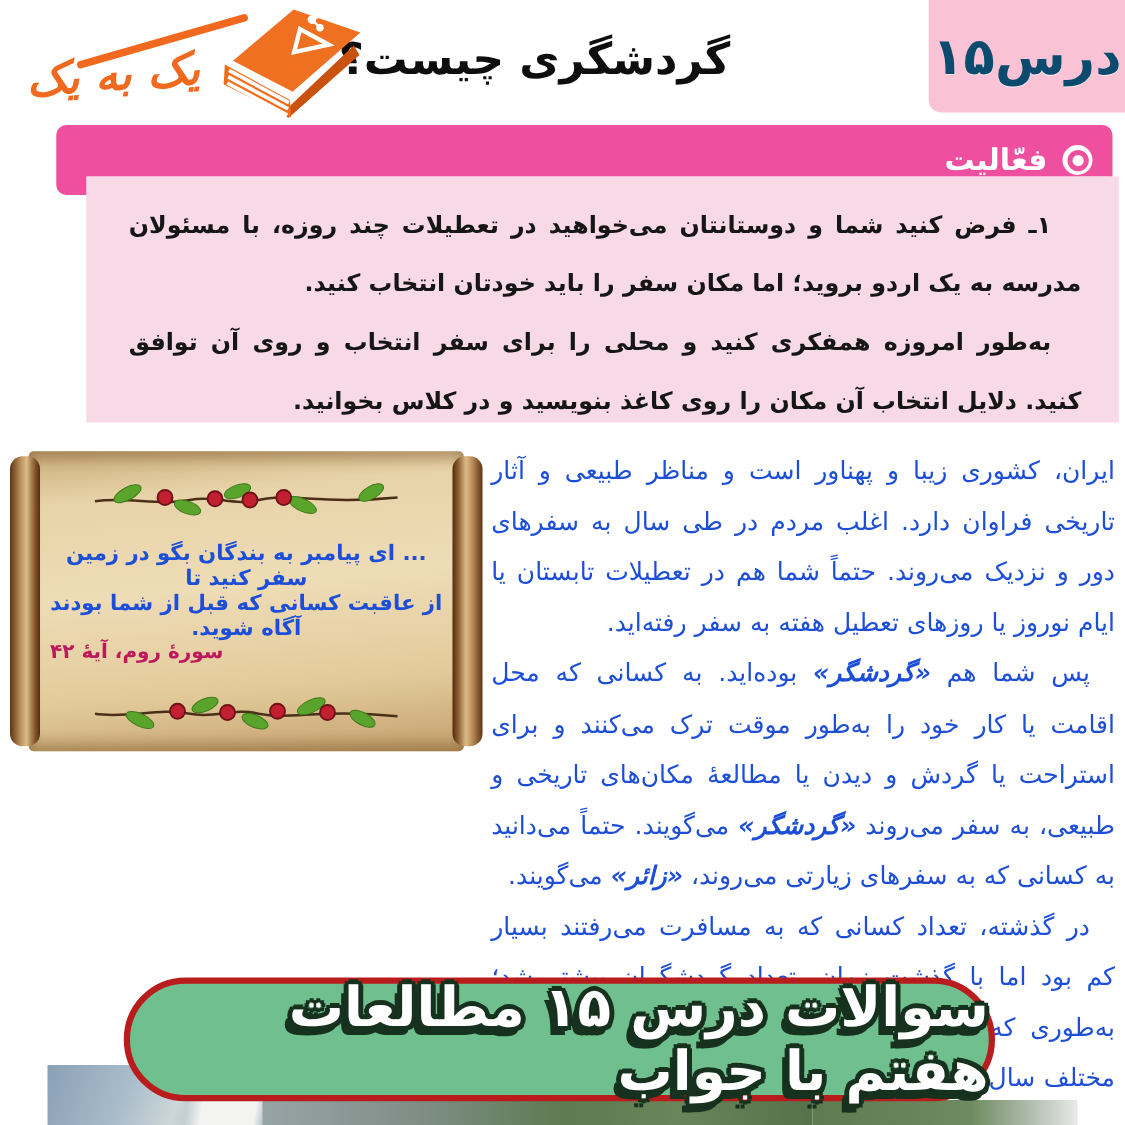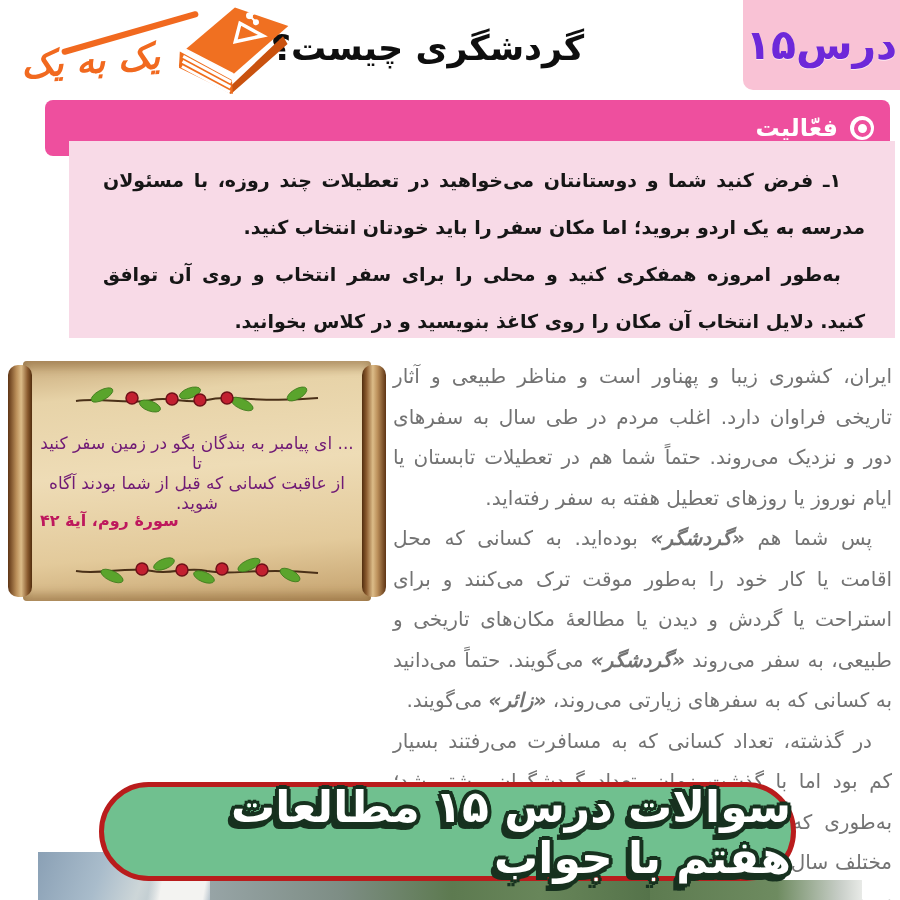--- a/index.html
+++ b/index.html
@@ -39,30 +39,30 @@
   .scroll-paper { position:absolute; left:15px; right:15px; top:0; bottom:0; border-radius:4px;
     background:linear-gradient(175deg,#c9ab7c 0%,#e7d3a8 16%,#eedcb6 45%,#e3ca9b 76%,#c3a06c 100%);
     box-shadow:inset 0 7px 9px rgba(110,70,25,.35), inset 0 -7px 9px rgba(110,70,25,.35); }
   .roll { position:absolute; top:4px; bottom:4px; width:24px; border-radius:10px; }
   .roll-left { left:0; background:linear-gradient(90deg,#5e3414,#bb8f5a 35%,#dcbc88 55%,#8a5a2e 82%,#512d0e); }
   .roll-right { right:0; background:linear-gradient(270deg,#5e3414,#bb8f5a 35%,#dcbc88 55%,#8a5a2e 82%,#512d0e); }
   .vine { position:absolute; left:50%; transform:translateX(-50%); }
   .vine-top { top:24px; }
   .vine-bottom { bottom:16px; }
   .verse-line { position:absolute; left:30px; right:30px; text-align:center; direction:rtl;
-    font-size:17px; font-weight:normal; color:#701a75; }
+    font-size:17px; font-weight:bold; color:#1d4ed8; }
   .verse-1 { top:72px; }
   .verse-2 { top:112px; }
   .verse-cite { position:absolute; left:32px; top:150px; direction:rtl; font-size:16px; font-weight:bold; }
   .scroll-caption { position:absolute; left:0; top:614px; width:388px; text-align:center; direction:rtl;
     font-size:15.5px; color:#1c1c1c; line-height:29px; }
 
   
   .body-col { position:absolute; left:393px; top:356px; width:499px; direction:rtl; z-index:2; }
-  .body-col p { font-size:20px; line-height:40.5px; text-align:justify; color:#737373; }
+  .body-col p { font-size:20px; line-height:40.5px; text-align:justify; color:#1d4ed8; }
   .body-col p.ind { text-indent:20px; }
   .body-col .b, .body-col p.hd { font-weight:bold;font-style:italic; }
 
   
   .photo { position:absolute; z-index:3; }
   .photo-left { left:38px; top:852px; width:300px; height:48px;
     background:
       linear-gradient(100deg, rgba(246,246,244,0) 38%, #f3f3f1 42%, #f3f3f1 56%, rgba(246,246,244,0) 60%),
       linear-gradient(110deg,#8aa0b5 0%,#a9bccb 22%,#cdd6d8 36%,#9eb0bd 55%,#627f9b 80%,#51708b 100%); }
   .photo-mid { left:210px; top:877px; width:440px; height:23px;
@@ -78,21 +78,21 @@
       3px 3px 0 #17311f, -3px 3px 0 #17311f, 3px -3px 0 #17311f, -3px -3px 0 #17311f,
       4px 0 0 #17311f, -4px 0 0 #17311f, 0 4px 0 #17311f, 0 -4px 0 #17311f,
       -6px 7px 0 #17311f, -2px 7px 0 #17311f; }
 </style>
 </head>
 <body>
 
 <div class="page">
 
   <div class="lesson-badge" style="background:#f9c2d5;">
-    <span style="color:#6d28d9;">درس۱۵</span>
+    <span style="color:#0c4a6e;">درس۱۵</span>
   </div>
 
   <div class="page-title">گردشگری چیست؟</div>
 
   <div class="logo-wrap">
     <div class="logo-stroke" style="background:#f1691f;"></div>
     <div class="logo-text" style="color:#f1691f;">یک به یک</div>
     <svg class="book-icon-svg" width="130" height="100" viewBox="0 0 130 100">
       <g transform="rotate(-4 65 50)">
         <polygon points="12,60 62,92 122,46 118,38 62,84 16,52" fill="#c9520f"></polygon>

